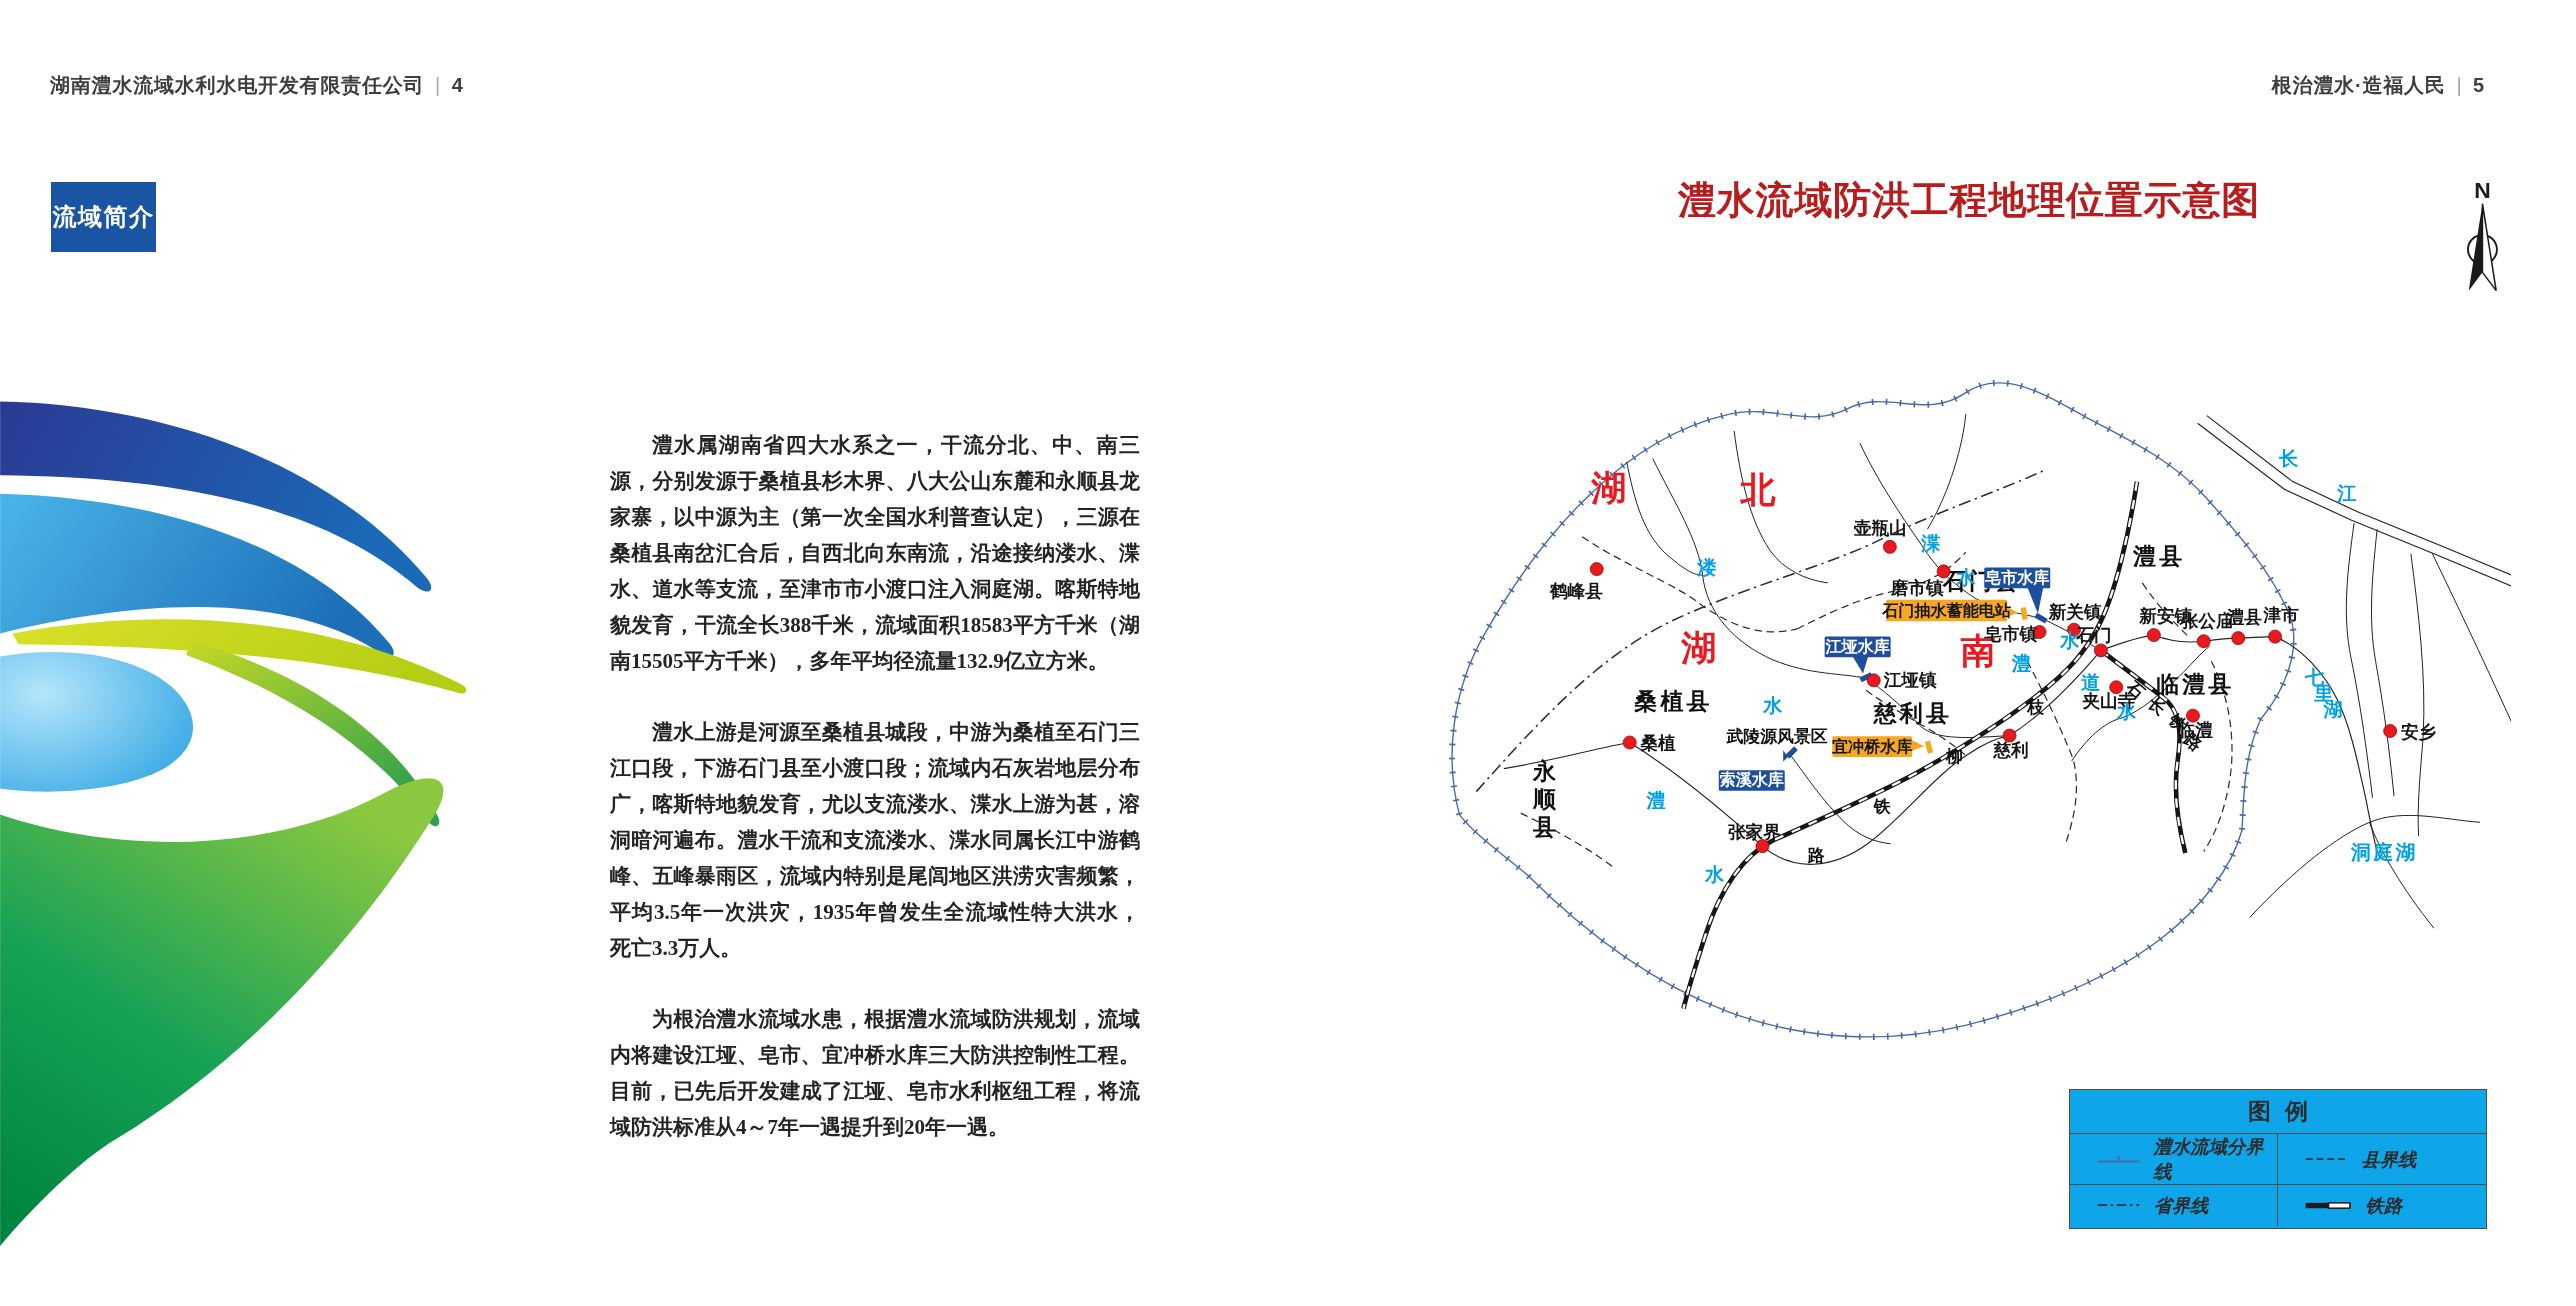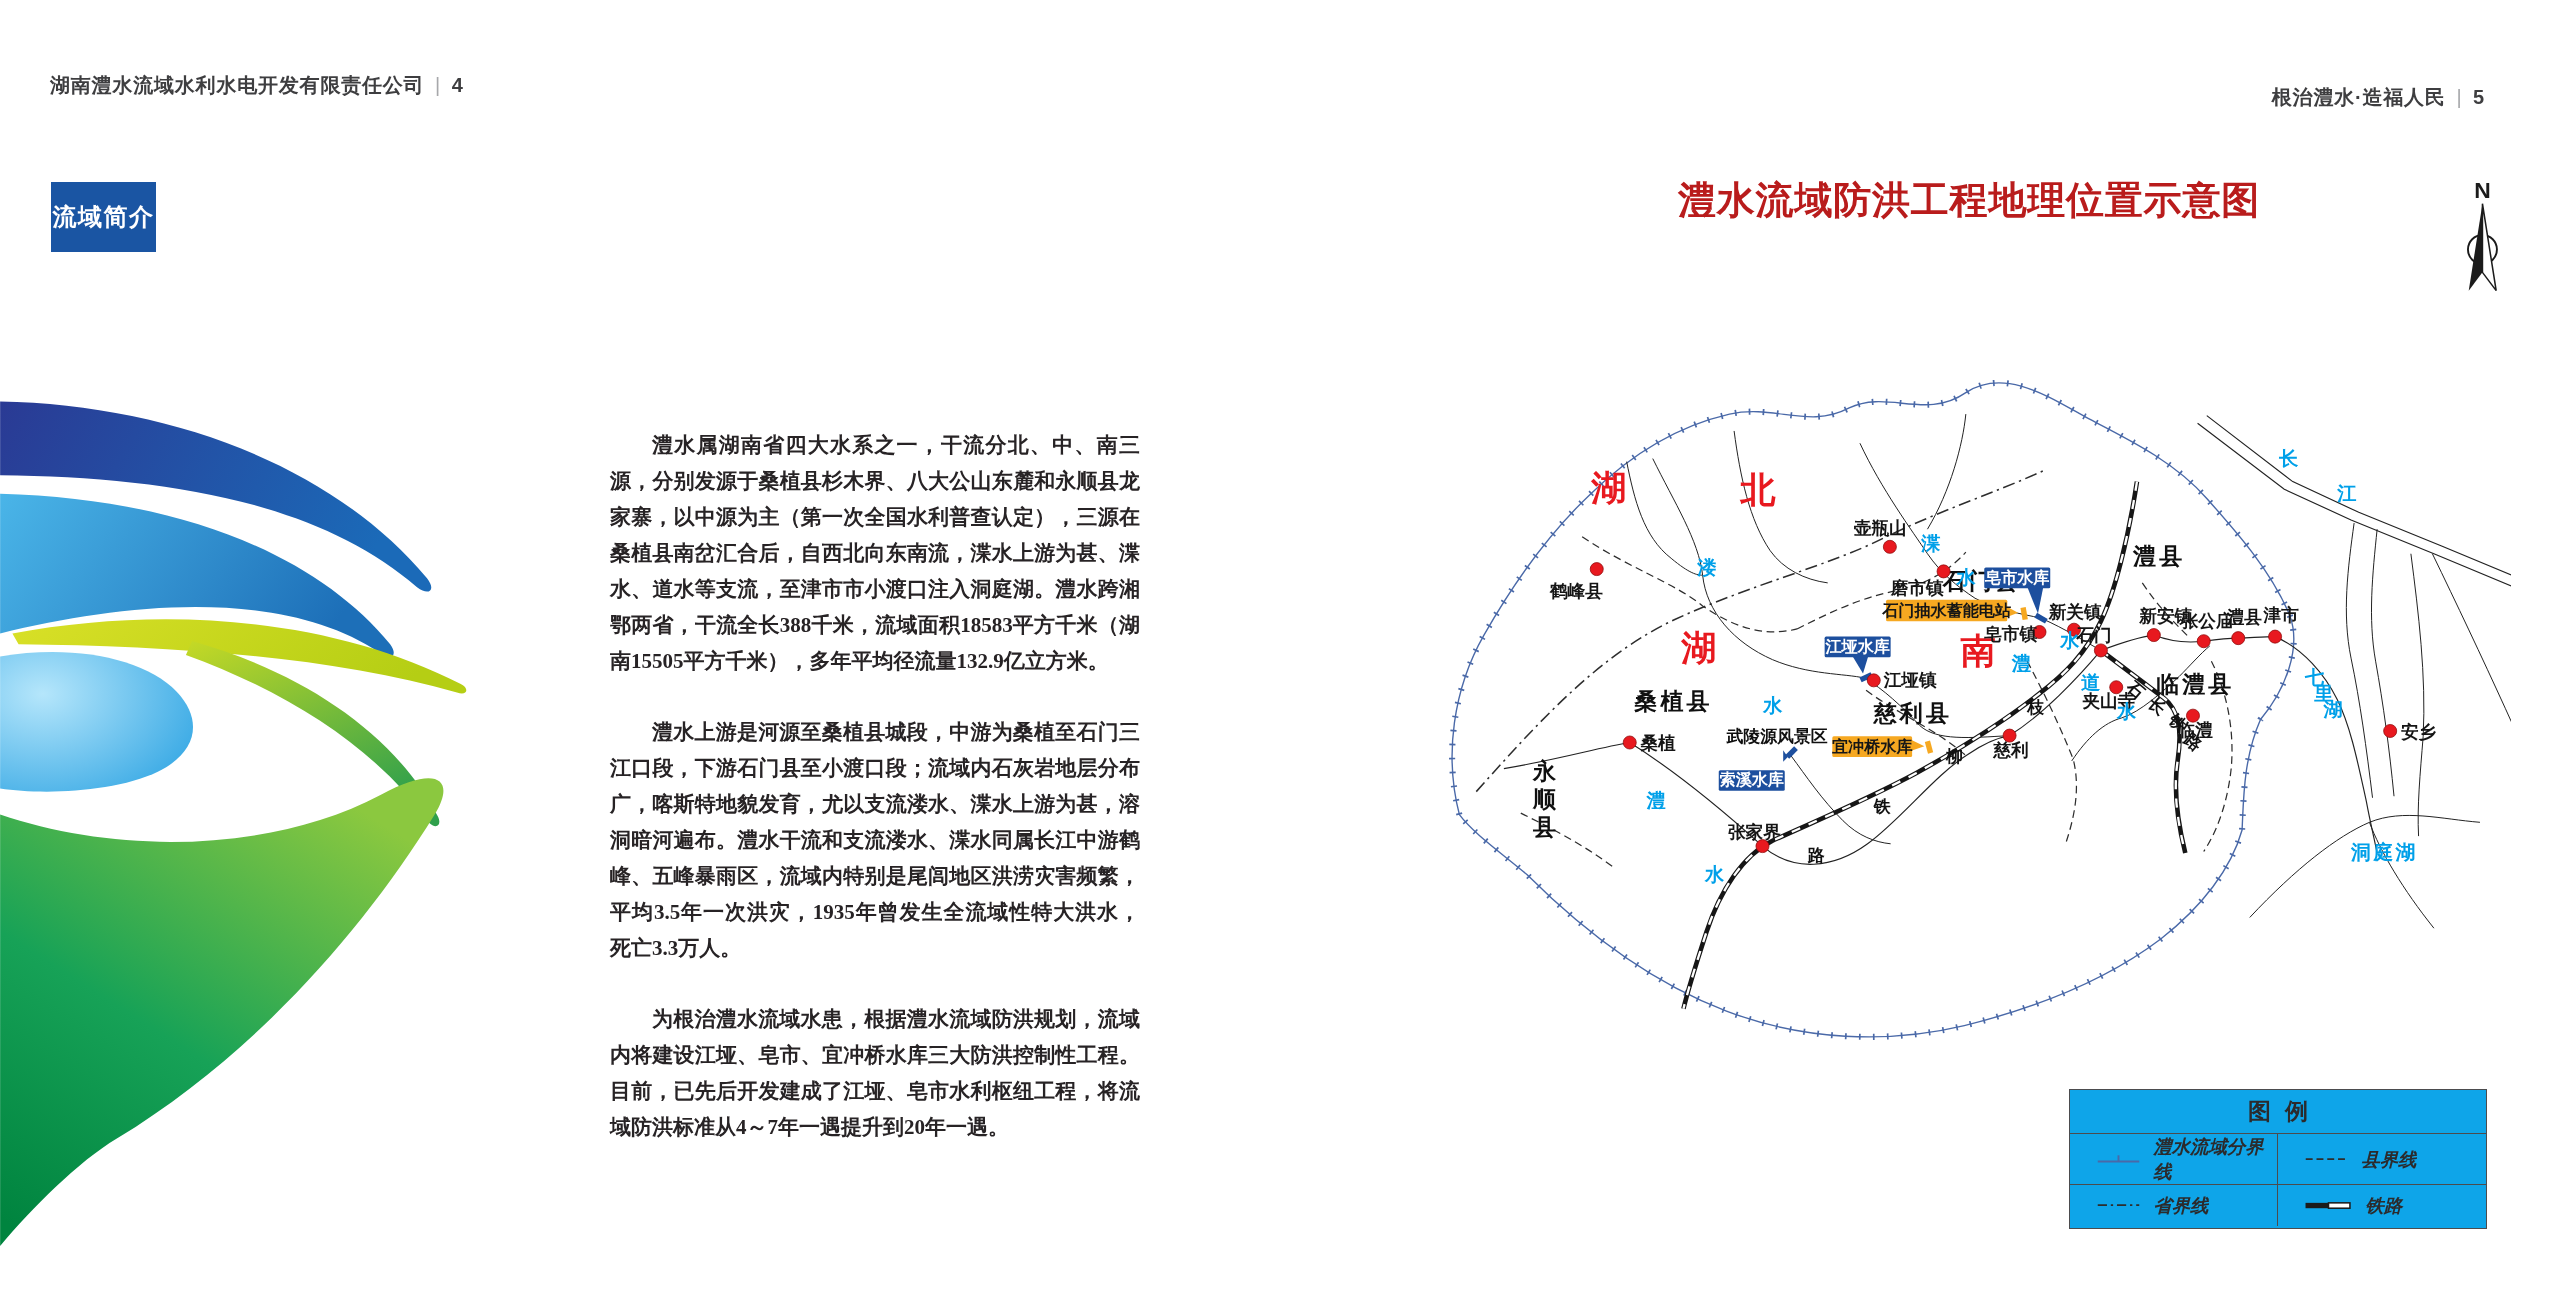--- a/index.html
+++ b/index.html
@@ -1,21 +1,21 @@
 <!DOCTYPE html>
 <html style="font-size:12.3px"><head>
 <meta charset="utf-8">
 <style>
   html,body{margin:0;padding:0;background:#e9e9e9;}
   .canvas{position:relative;width:2576px;height:1306px;background:#ffffff;overflow:hidden;
           font-family:"Liberation Sans","DejaVu Sans",sans-serif;}
   
   .hdr{position:absolute;top:72px;font-size:20px;font-weight:700;color:#3e3e40;letter-spacing:0.8px;white-space:nowrap;}
   .hdr-left{left:50px;}
-  .hdr-right{right:91px;text-align:right;margin-top:12px;}
+  .hdr-right{right:91px;text-align:right;}
   .hdr .sep{color:#a7a8ab;font-weight:400;padding:0 10.7px;}
   .hdr .pg{font-weight:700;color:#3e3e40;}
   
   .section-box{position:absolute;left:51px;top:182px;width:105px;height:70px;background:#1a55a3;
                display:flex;align-items:center;justify-content:center;}
   .section-box span{color:#ffffff;font-size:24px;font-weight:700;letter-spacing:1.5px;}
   .bodytext{position:absolute;left:610px;top:427px;width:530px;color:#272325;
             font-family:"Liberation Serif","DejaVu Serif",serif;
             font-size:21px;line-height:36px;font-weight:700;text-align:justify;}
   .bodytext p{margin:0 0 35px 0;text-indent:2em;}
@@ -98,21 +98,21 @@
     </defs>
     <path fill="url(#gNavy)" d="M0,2 C215,6 430,82 556,232 C568,247 559,256 543,244 C415,132 212,100 0,98 Z"></path>
     <path fill="url(#gCyan)" d="M0,122 C238,128 414,204 508,318 C519,333 509,341 494,329 C370,246 170,262 0,304 Z"></path>
     <path fill="url(#gBlob)" d="M0,334 C95,318 188,336 230,380 C264,416 258,458 206,484 C148,512 52,514 0,506 Z"></path>
     <path fill="url(#gYellow)" d="M16,304 C210,268 430,282 600,370 C612,376 608,386 595,381 C432,334 218,320 24,318 Z"></path>
     <path fill="url(#gMid)" d="M250,314 C392,354 512,432 570,542 C576,554 568,560 558,550 C494,458 380,382 242,332 Z"></path>
     <path fill="url(#gGreen)" d="M0,540 C152,592 352,590 496,514 C570,474 594,494 566,540 C472,692 332,852 152,962 C102,992 42,1052 0,1102 Z"></path>
   </svg>
 
   <div class="bodytext">
-    <p>澧水属湖南省四大水系之一，干流分北、中、南三源，分别发源于桑植县杉木界、八大公山东麓和永顺县龙家寨，以中源为主（第一次全国水利普查认定），三源在桑植县南岔汇合后，自西北向东南流，渫水上游为甚、渫水、道水等支流，至津市市小渡口注入洞庭湖。澧水跨湘鄂两省，干流全长388千米，流域面积18583平方千米（湖南15505平方千米），多年平均径流量132.9亿立方米。</p>
+    <p>澧水属湖南省四大水系之一，干流分北、中、南三源，分别发源于桑植县杉木界、八大公山东麓和永顺县龙家寨，以中源为主（第一次全国水利普查认定），三源在桑植县南岔汇合后，自西北向东南流，沿途接纳溇水、渫水、道水等支流，至津市市小渡口注入洞庭湖。喀斯特地貌发育，干流全长388千米，流域面积18583平方千米（湖南15505平方千米），多年平均径流量132.9亿立方米。</p>
     <p>澧水上游是河源至桑植县城段，中游为桑植至石门三江口段，下游石门县至小渡口段；流域内石灰岩地层分布广，喀斯特地貌发育，尤以支流溇水、渫水上游为甚，溶洞暗河遍布。澧水干流和支流溇水、渫水同属长江中游鹤峰、五峰暴雨区，流域内特别是尾闾地区洪涝灾害频繁，平均3.5年一次洪灾，1935年曾发生全流域性特大洪水，死亡3.3万人。</p>
     <p>为根治澧水流域水患，根据澧水流域防洪规划，流域内将建设江垭、皂市、宜冲桥水库三大防洪控制性工程。目前，已先后开发建成了江垭、皂市水利枢纽工程，将流域防洪标准从4～7年一遇提升到20年一遇。</p>
   </div>
 
   <div class="hdr hdr-right">
     <span>根治澧水·造福人民</span><span class="sep">|</span><span class="pg">5</span>
   </div>
 
   <div class="map-title">澧水流域防洪工程地理位置示意图</div>
 

